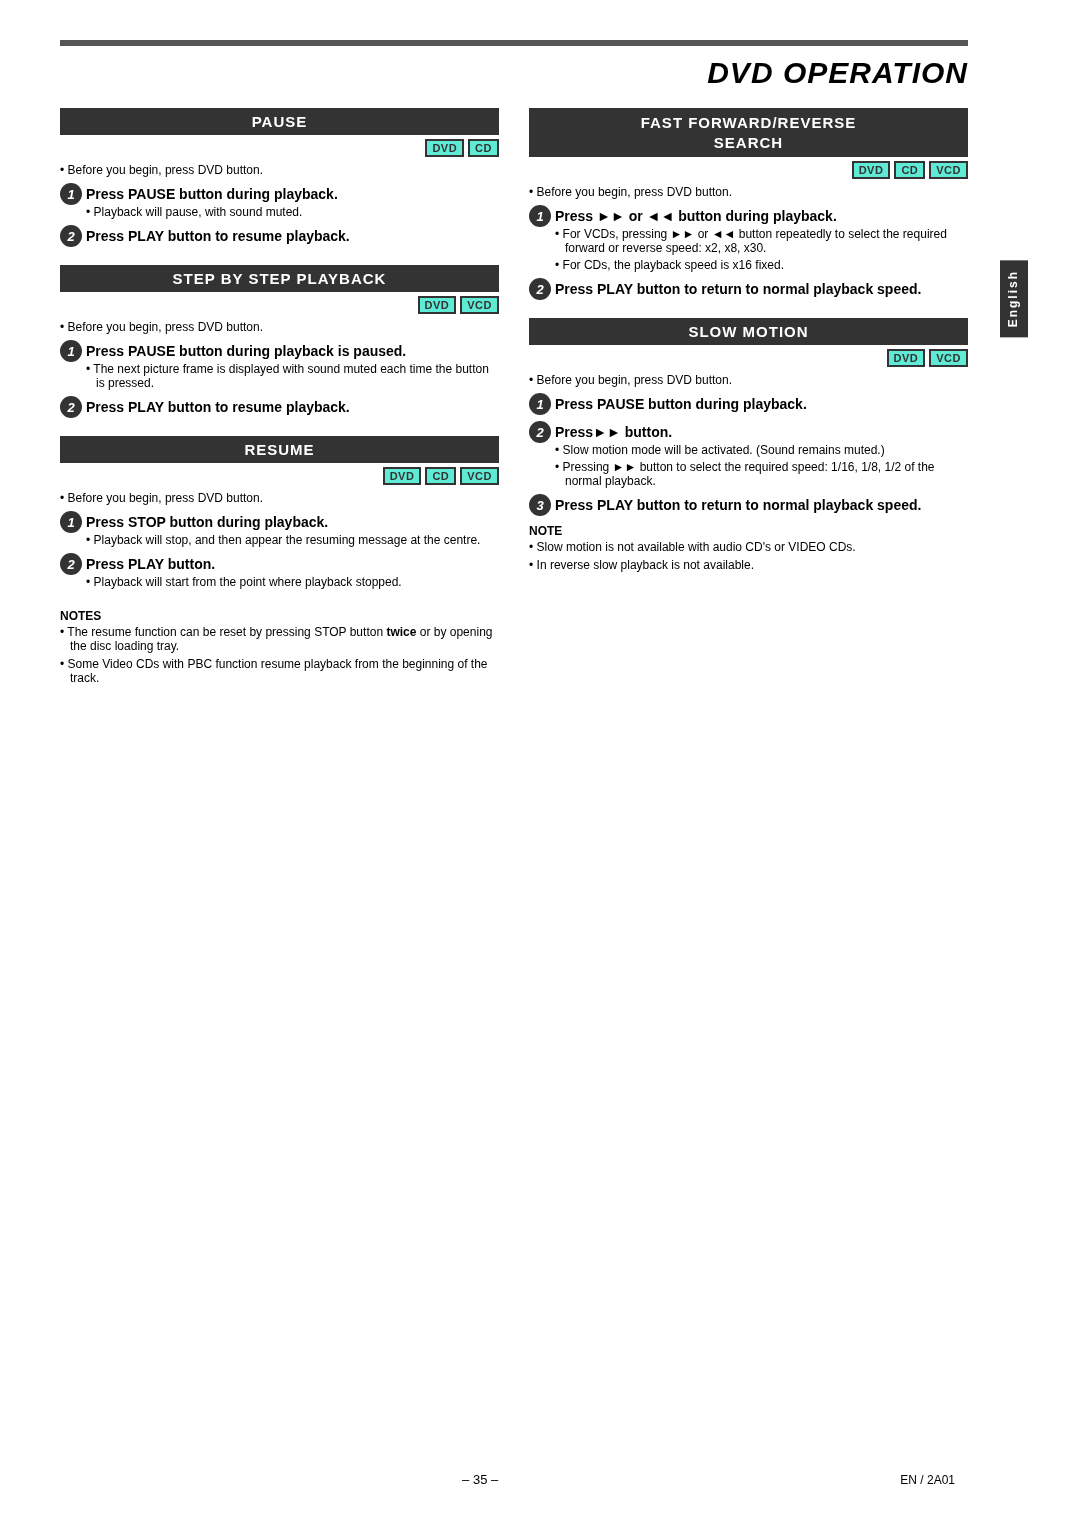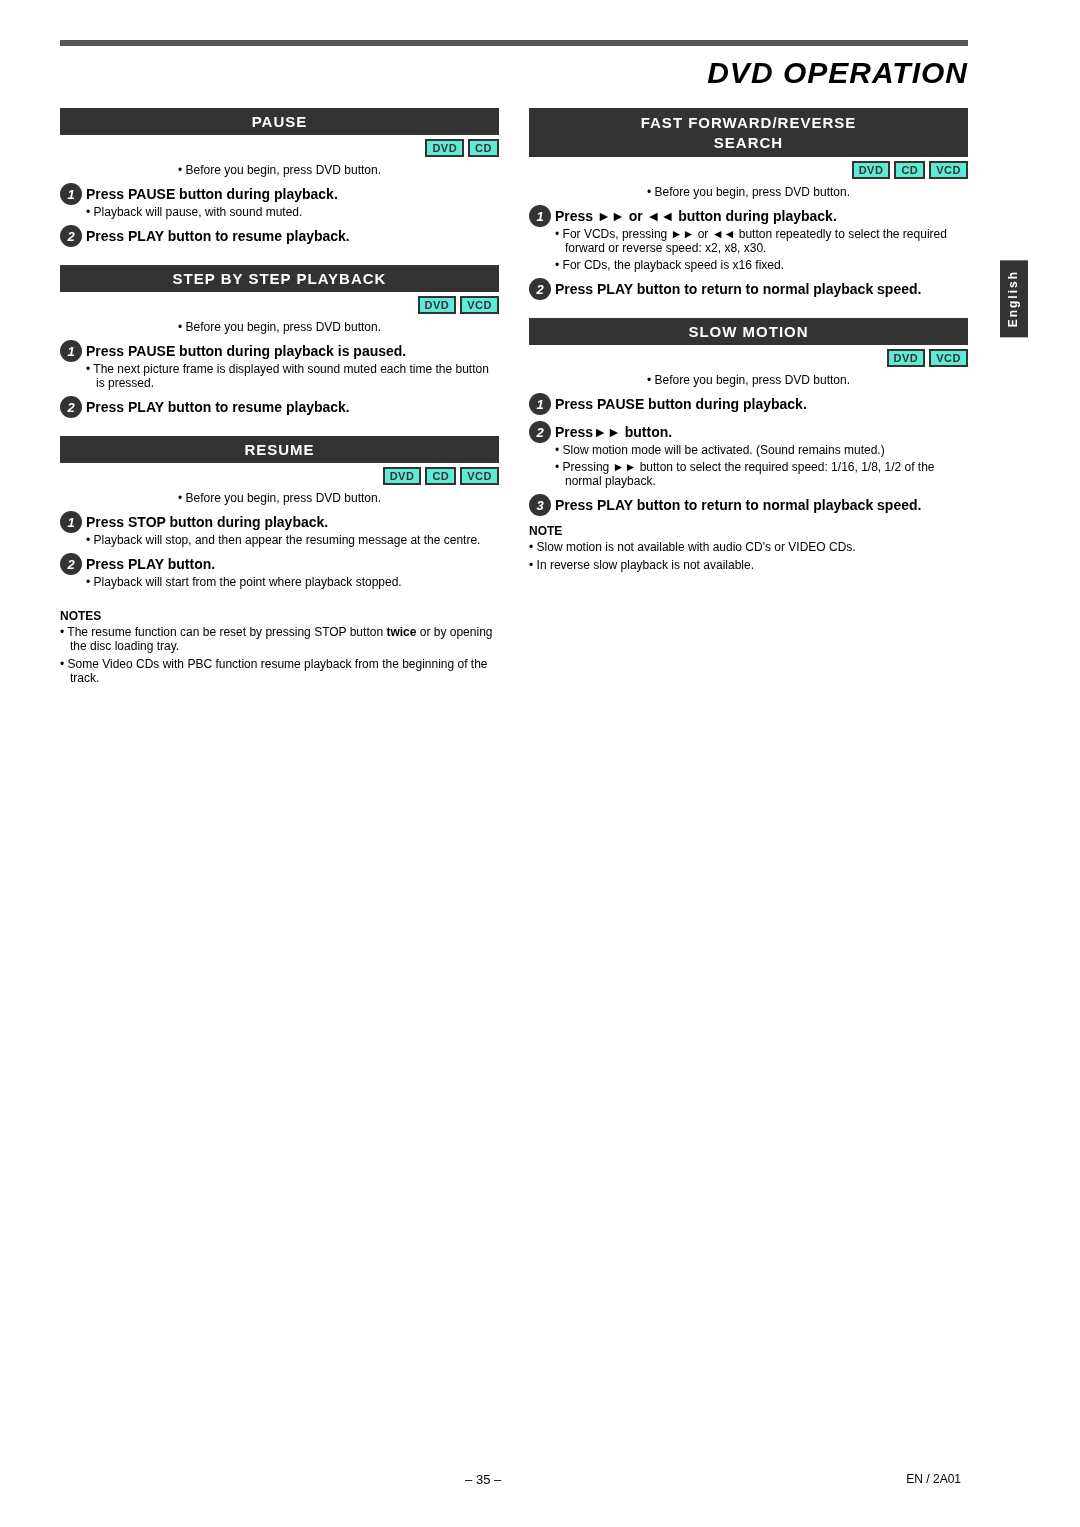--- a/index.html
+++ b/index.html
@@ -151,21 +151,20 @@
     
     .section-block {
       margin-bottom: 18px;
     }
 
     .intro-line {
       font-size: 12px;
       margin-bottom: 6px;
       padding-left: 10px;
       text-indent: -10px;
-      text-align: center;
     }
     .intro-line::before {
       content: "• ";
     }
 
     
     .notes-header {
       font-size: 12px;
       font-weight: bold;
       margin-top: 20px;
@@ -180,24 +179,24 @@
     }
     .note-text::before {
       content: "• ";
     }
 
     
     .page-footer {
       position: absolute;
       bottom: 40px;
       left: 0;
-      right: 7px;
+      right: 13px;
       display: flex;
       justify-content: space-between;
-      align-items: flex-start;
+      align-items: flex-end;
       padding: 0 60px;
       font-size: 12px;
     }
 
     .footer-center {
       font-size: 13px;
     }
 
     
     .note-label {

